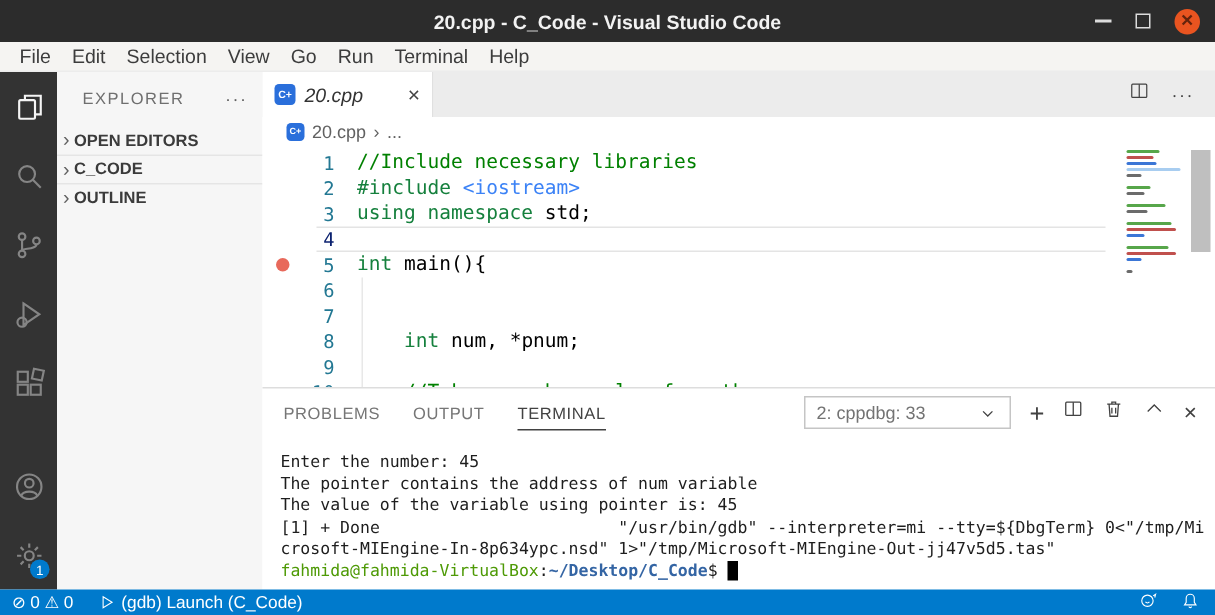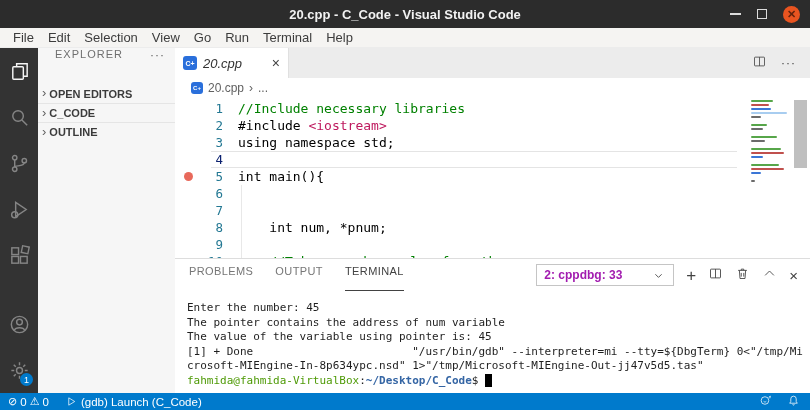--- a/index.html
+++ b/index.html
@@ -24,21 +24,21 @@
 
   .activitybar { width:38px; background:#333333; display:flex; flex-direction:column; align-items:center; flex:none; }
   .ab-top { display:flex; flex-direction:column; }
   .ab-bottom { margin-top:auto; display:flex; flex-direction:column; }
   .ab-item { width:38px; height:46px; display:flex; align-items:center; justify-content:center; position:relative; }
   .ab-item svg { width:23px; height:23px; stroke:#858585; fill:none; stroke-width:1.5; }
   .ab-item.active svg { stroke:#f5f5f5; }
   .ab-badge { position:absolute; right:5px; bottom:7px; min-width:13px; height:13px; border-radius:50%; background:#007acc; color:#fff; font-size:9px; display:flex; align-items:center; justify-content:center; }
 
   .sidebar { width:137px; background:#f6f6f6; flex:none; display:flex; flex-direction:column; font-size:11px; }
-  .sidebar-header { height:36px; display:flex; padding:0 10px 0 17px; color:#6f6f6f; letter-spacing:1px; }
+  .sidebar-header { height:36px; display:flex; align-items:center; padding:0 10px 0 17px; color:#6f6f6f; letter-spacing:1px; }
   .sidebar-header .more { margin-left:auto; color:#616161; font-size:12px; letter-spacing:1px; }
   .sb-row { height:19px; display:flex; align-items:center; gap:3px; padding-left:4px; font-weight:bold; color:#3b3b3b; border-top:1px solid #e5e5e5; }
   .sb-row:first-child { border-top:none; }
   .sb-chev { color:#616161; font-size:13px; font-weight:normal; transform:translateY(-1px); }
 
   
   .editor-col { flex:1; display:flex; flex-direction:column; min-width:0; }
   .tabbar { height:30px; background:#ececec; display:flex; flex:none; position:relative; }
   .tab { width:114px; background:#ffffff; display:flex; align-items:center; padding:0 8px; gap:6px; border-right:1px solid #e0e0e0; }
   .tab-label { font-size:13px; font-style:italic; color:#333; }
@@ -53,38 +53,38 @@
 
   .editor { height:160px; background:#fff; position:relative; overflow:hidden; flex:none; font-family:"DejaVu Sans Mono", monospace; }
   .code-rows { position:absolute; top:2px; left:0; right:0; }
   .code-row { height:17px; display:flex; align-items:center; }
   .glyph { width:26px; flex:none; display:flex; align-items:center; justify-content:center; }
   .bp-dot { width:9px; height:9px; border-radius:50%; background:#e8695b; }
   .lnum { width:22px; flex:none; text-align:right; font-size:12.5px; color:#237893; }
   .lnum.cur { color:#0b216f; }
   .code-text { padding-left:15px; font-size:13px; white-space:pre; color:#000; }
   .tok-comment { color:#008000; }
-  .tok-keyword { color:#000000;text-align:center; }
-  .tok-string { color:#be185d; }
+  .tok-keyword { color:#15803d;text-align:center; }
+  .tok-string { color:#3b82f6; }
   .cur-line-box { position:absolute; left:36px; right:73px; height:17px; border-top:1px solid #e4e4e4; border-bottom:1px solid #e4e4e4; }
   .indent-guide { position:absolute; width:1px; background:#e8e8e8; left:66px; }
   .minimap { position:absolute; top:2px; right:23px; width:36px; }
   .mm-line { height:2px; margin-bottom:2px; border-radius:1px; }
   .mm-g{background:#57a64a;} .mm-k{background:#6b6b6b;} .mm-b{background:#3b76d6;} .mm-r{background:#c0504d;} .mm-hl{background:#a8cdf0;}
   .v-scrollbar { position:absolute; right:3px; top:2px; width:13px; height:68px; background:#a9a9a9; opacity:.75; }
 
   
   .panel { flex:1; border-top:1px solid #ddd; display:flex; flex-direction:column; min-height:0; background:#fff; }
-  .panel-header { height:32px; display:flex; padding:0 12px 0 14px; flex:none; }
+  .panel-header { height:32px; display:flex; align-items:center; padding:0 12px 0 14px; flex:none; }
   .panel-tabs { display:flex; gap:22px; }
   .panel-tab { font-size:11px; color:#767676; letter-spacing:.4px; padding:6px 0 4px; }
   .panel-tab.active { color:#424242; border-bottom:1px solid #424242; }
   .panel-right { margin-left:auto; display:flex; align-items:center; gap:12px; }
   .term-dropdown { width:138px; height:22px; border:1px solid #c5c5c5; background:#fff; display:flex; align-items:center; padding:0 7px; gap:4px; }
-  .term-dropdown .dd-label { font-size:12px; color:#a21caf; font-weight:bold; flex:1; }
+  .term-dropdown .dd-label { font-size:12px; color:#737373; font-weight:normal; flex:1; }
   .panel-right svg { width:15px; height:15px; stroke:#424242; fill:none; stroke-width:1.4; }
   .icon-plus { font-size:17px; color:#424242; line-height:1; font-weight:normal; }
   .icon-x { font-size:15px; color:#424242; line-height:1; }
 
   .terminal { flex:1; padding:10px 0 0 12px; font-family:"DejaVu Sans Mono", monospace; font-size:11px; line-height:14.6px; color:#1e1e1e; overflow:hidden; }
   .t-line { white-space:pre; }
   .t-user { color:#4e9a06; font-weight:normal; }
   .t-path { color:#3465a4; font-weight:bold; }
   .t-cursor { display:inline-block; width:7px; height:13px; background:#000; vertical-align:text-bottom; }
 

